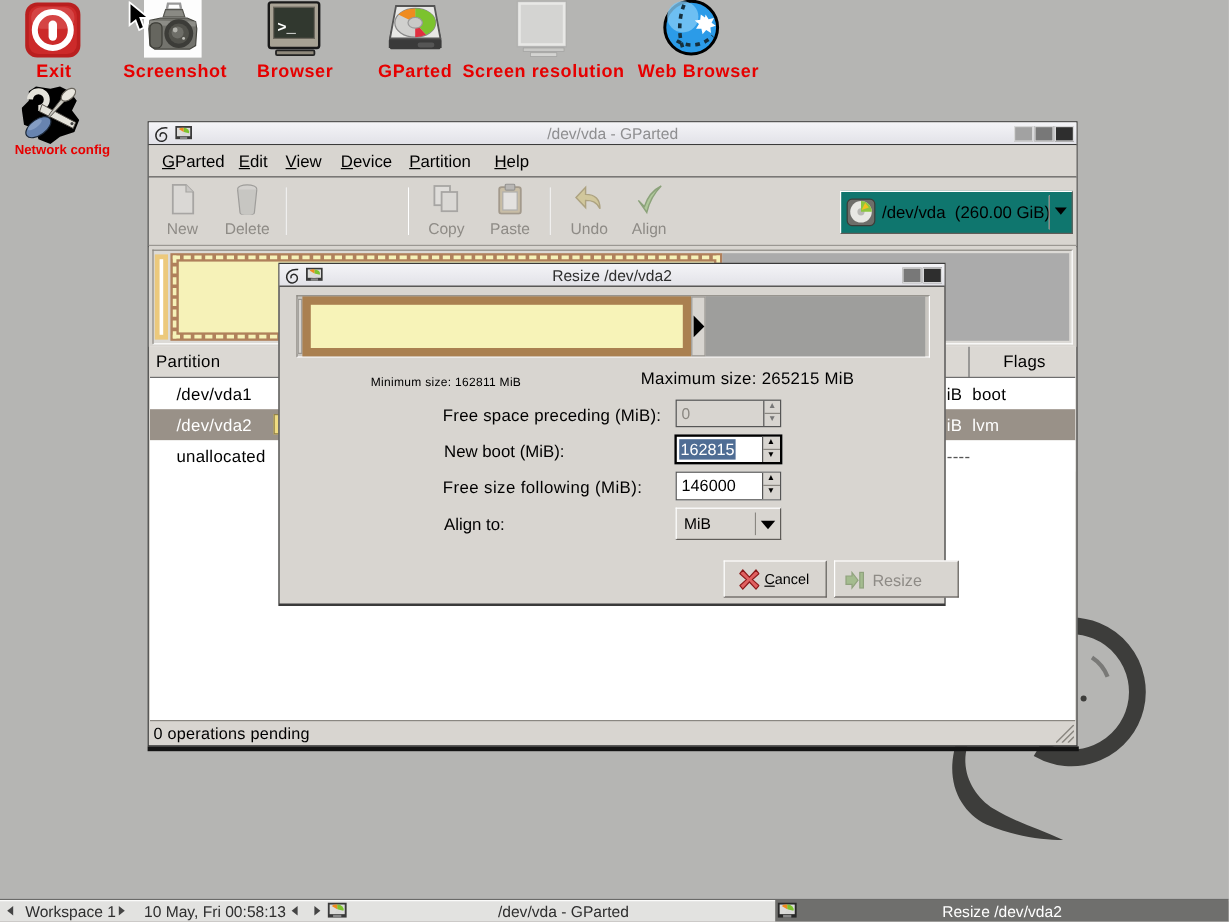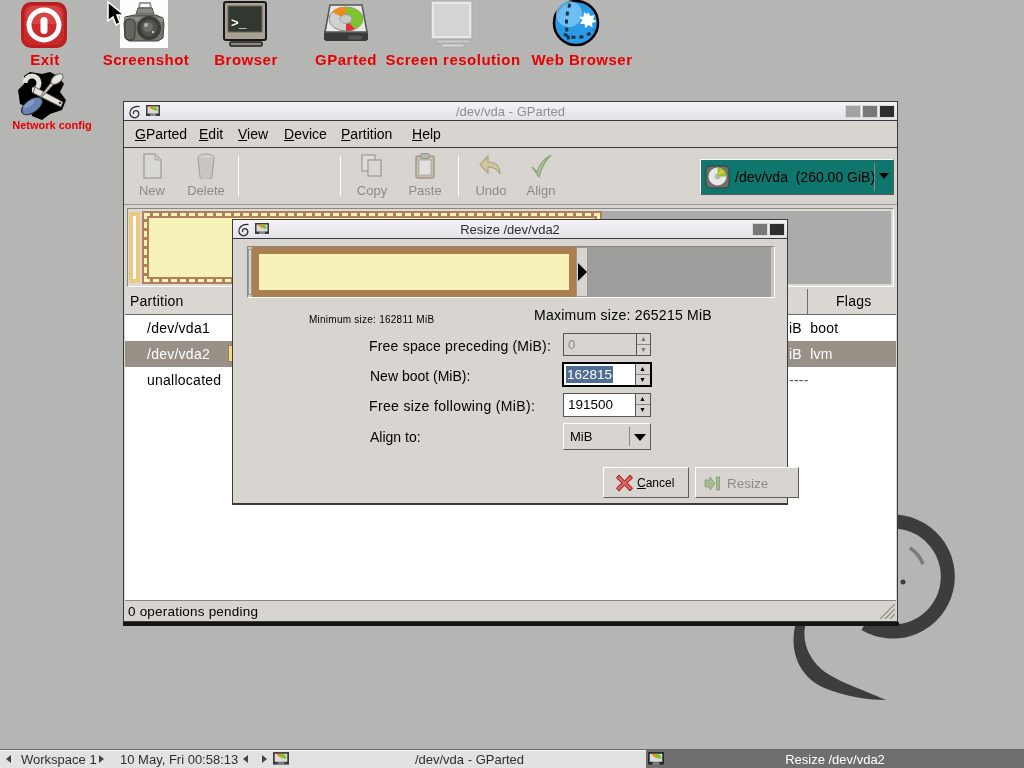--- a/index.html
+++ b/index.html
@@ -307,21 +307,21 @@
       <div style="height:50%;border-bottom:1px solid #8a8781;position:relative;">
           <span style="position:absolute;left:3px;top:1px;font-size:7px;color:#000;">▲</span>
         </div>
       <div style="height:50%;position:relative;">
           <span style="position:absolute;left:3px;top:1px;font-size:7px;color:#000;">▼</span>
         </div>
     </div>
   </div>
   <div class="abs" style="left:136px;top:178px;font-size:14px;letter-spacing:0.35px;">Free size following (MiB):</div>
   <div class="abs" style="left:330px;top:173px;width:88px;height:24px;background:#fff;border:1px solid #555;">
-    <div class="abs" style="left:4px;top:3px;font-size:13.5px;">191500</div>
+    <div class="abs" style="left:4px;top:3px;font-size:13.5px;">146000</div>
     <div class="abs" style="right:0;top:0;bottom:0;width:15px;border-left:1px solid #555;background:#d8d5d0;">
       <div style="height:50%;border-bottom:1px solid #8a8781;position:relative;">
           <span style="position:absolute;left:3px;top:1px;font-size:7px;color:#000;">▲</span>
         </div>
       <div style="height:50%;position:relative;">
           <span style="position:absolute;left:3px;top:1px;font-size:7px;color:#000;">▼</span>
         </div>
     </div>
   </div>
   <div class="abs" style="left:137px;top:209px;font-size:14px;">Align to:</div>

